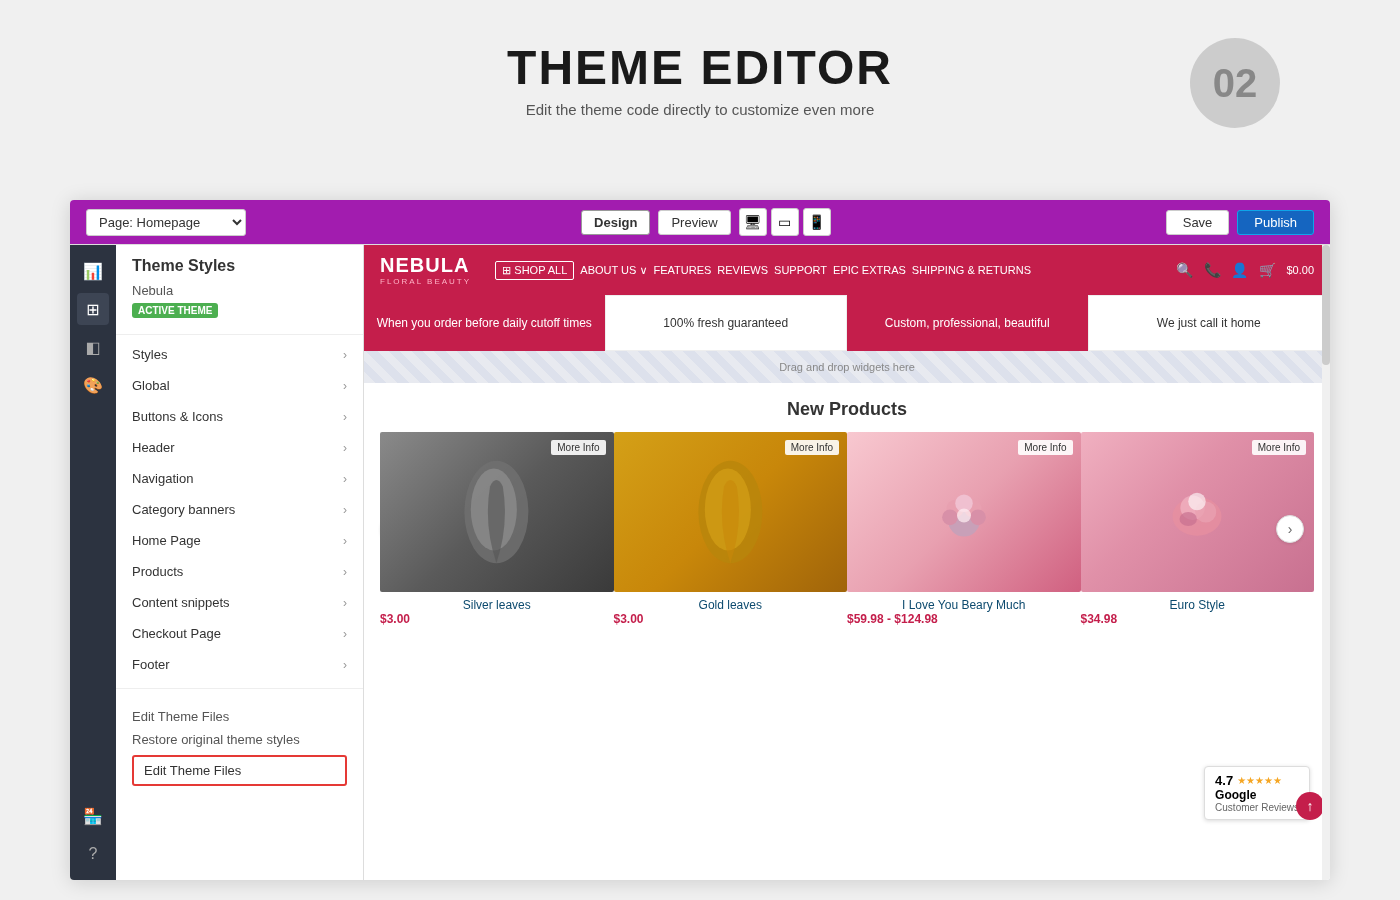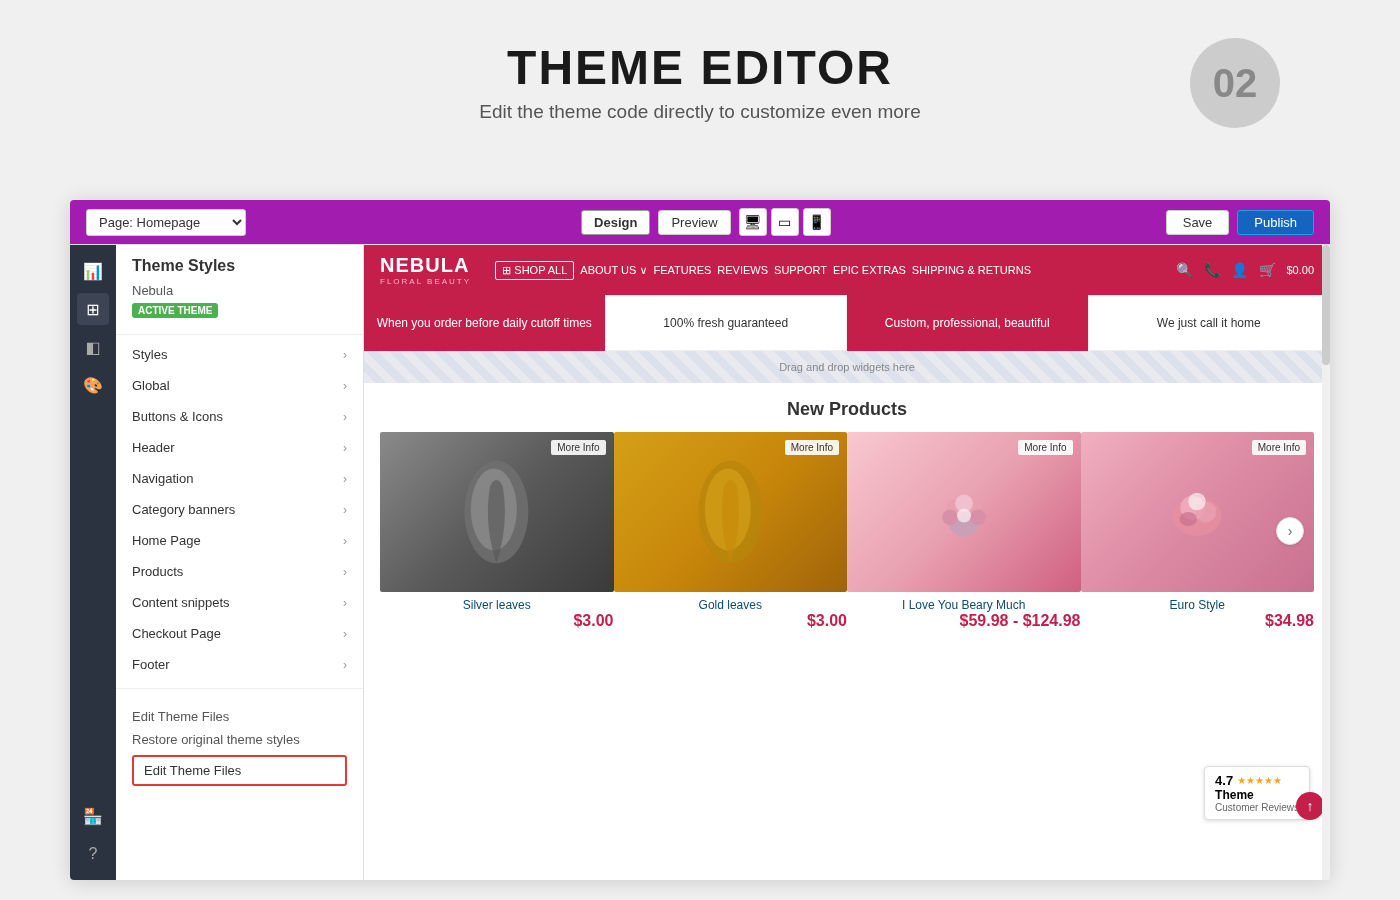--- a/index.html
+++ b/index.html
@@ -18,21 +18,21 @@
       padding: 40px 0 20px 0;
       position: relative;
     }
     .page-title {
       font-size: 48px;
       font-weight: 900;
       color: #1a1a1a;
       letter-spacing: 2px;
     }
     .page-subtitle {
-      font-size: 19px;
+      font-size: 15px;
       color: #555;
       margin-top: 6px;
     }
     .step-badge {
       position: absolute;
       right: 120px;
       top: 38px;
       width: 90px;
       height: 90px;
       border-radius: 50%;
@@ -393,22 +393,22 @@
       cursor: pointer;
       color: #333;
     }
     .product-name {
       text-align: center;
       font-size: 12px;
       color: #0c4a6e;
       margin-top: 6px;
     }
     .product-price {
-      text-align: right;
-      font-size: 16px;
+      text-align: left;
+      font-size: 12px;
       color: #c41e4b;
       font-weight: 600;
     }
 
     
     .review-badge {
       position: absolute;
       bottom: 60px;
       right: 20px;
       background: #fff;
@@ -717,21 +717,21 @@
             </div>
             <button class="carousel-next">›</button>
           </div>
         </div>
 
         <div class="review-badge">
           <div style="display:flex;align-items:center;gap:4px">
             <span class="review-score">4.7</span>
             <span class="review-stars" style="font-size:10px;color:#f5a623">★★★★★</span>
           </div>
-          <span style="font-weight:700;font-size:12px">Theme</span>
+          <span style="font-weight:700;font-size:12px">Google</span>
           <span style="font-size:10px;color:#666">Customer Reviews</span>
         </div>
 
         <div class="scroll-up">↑</div>
 
         <div class="preview-scrollbar">
           <div class="scrollbar-thumb"></div>
         </div>
 
       </div>

